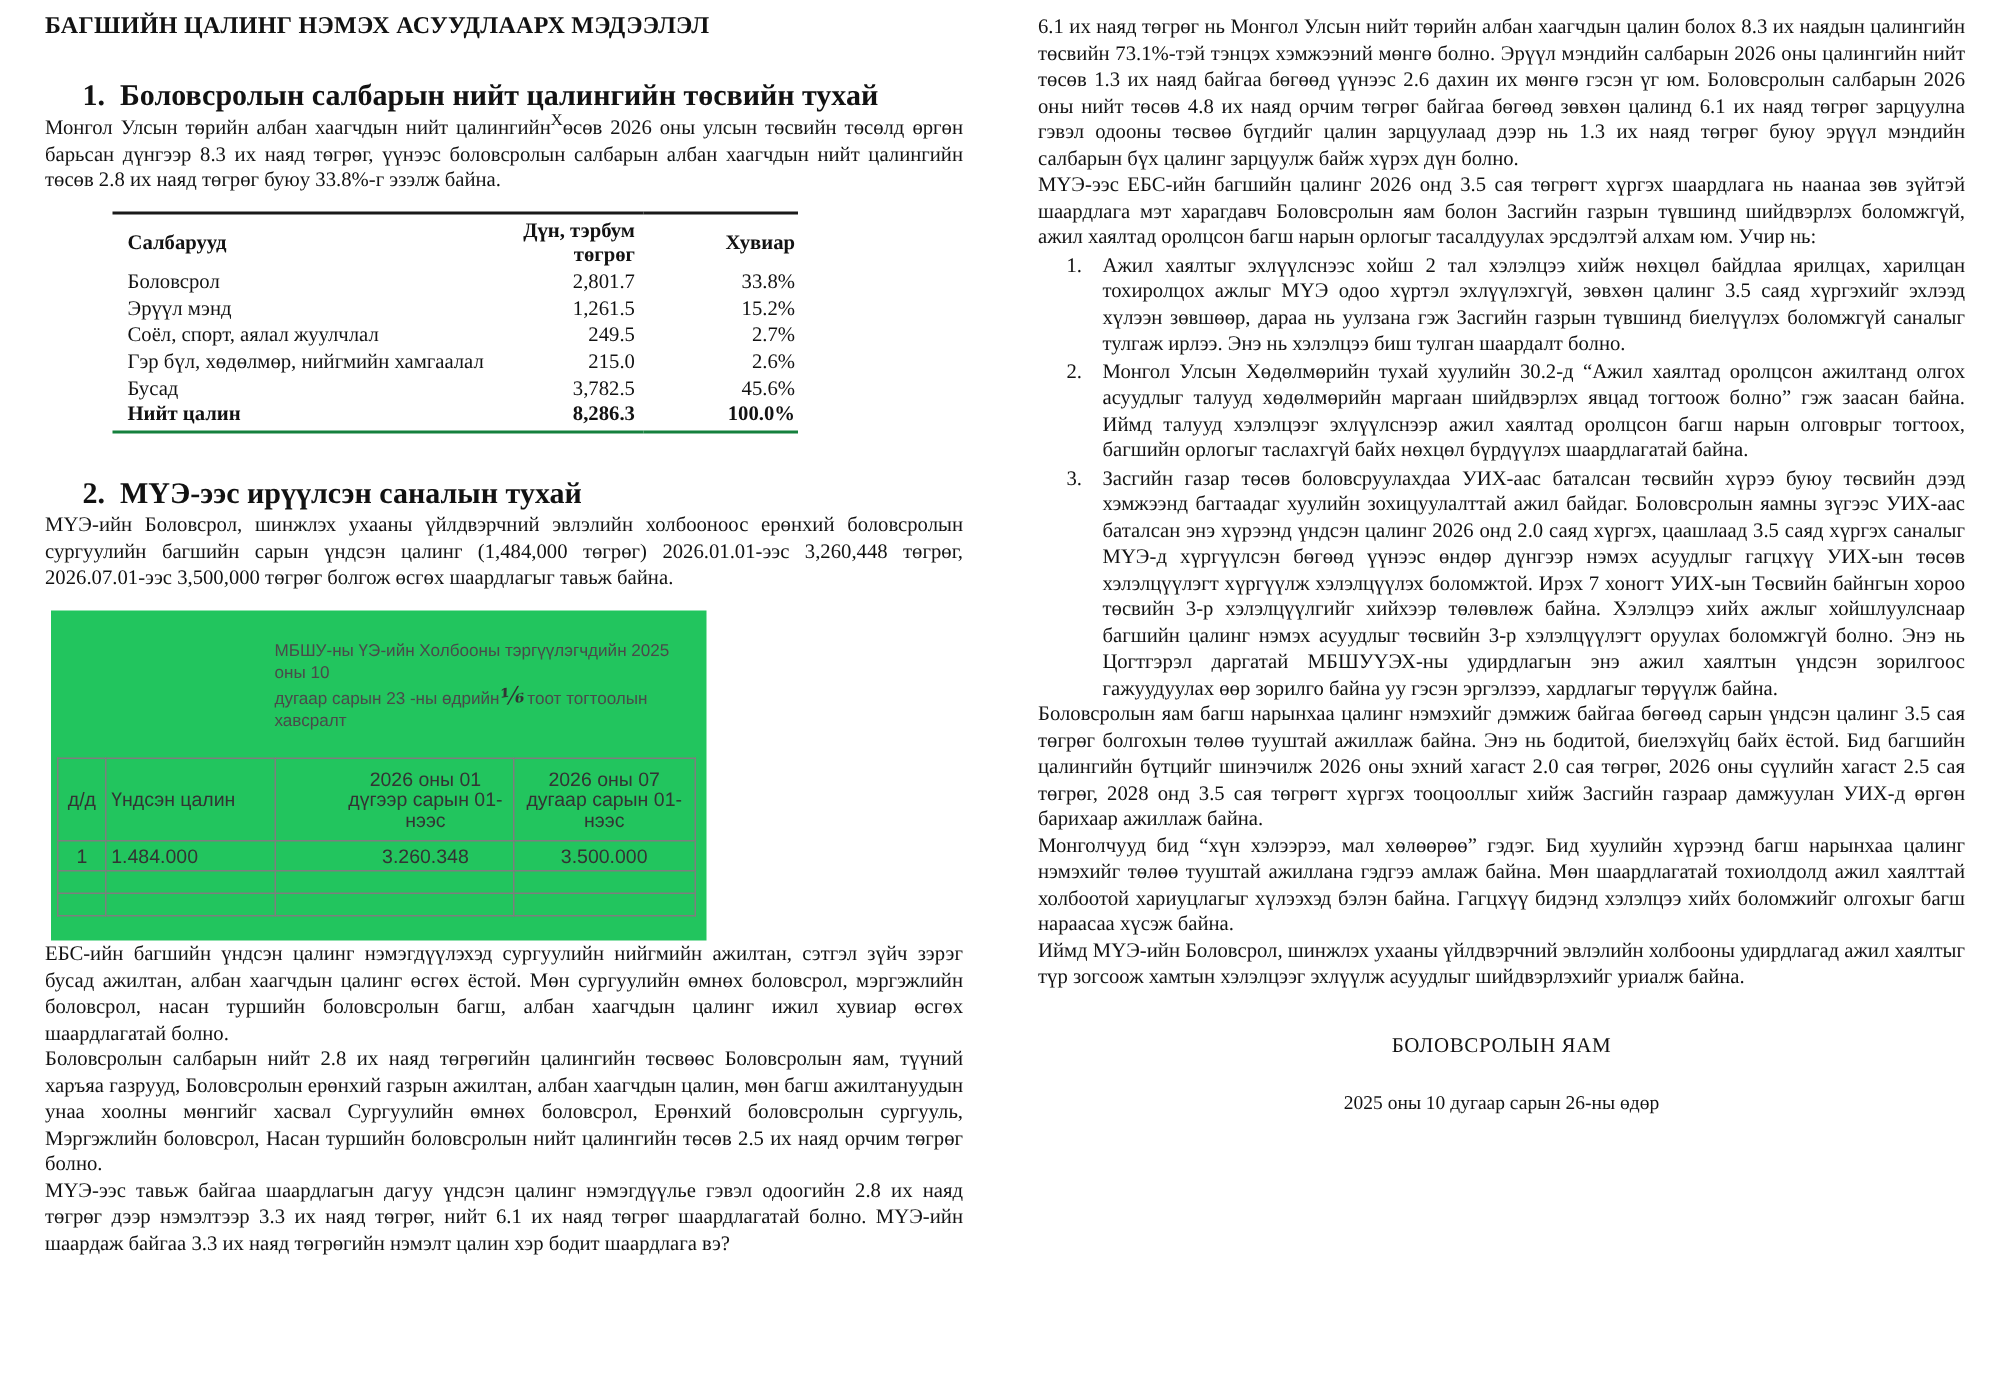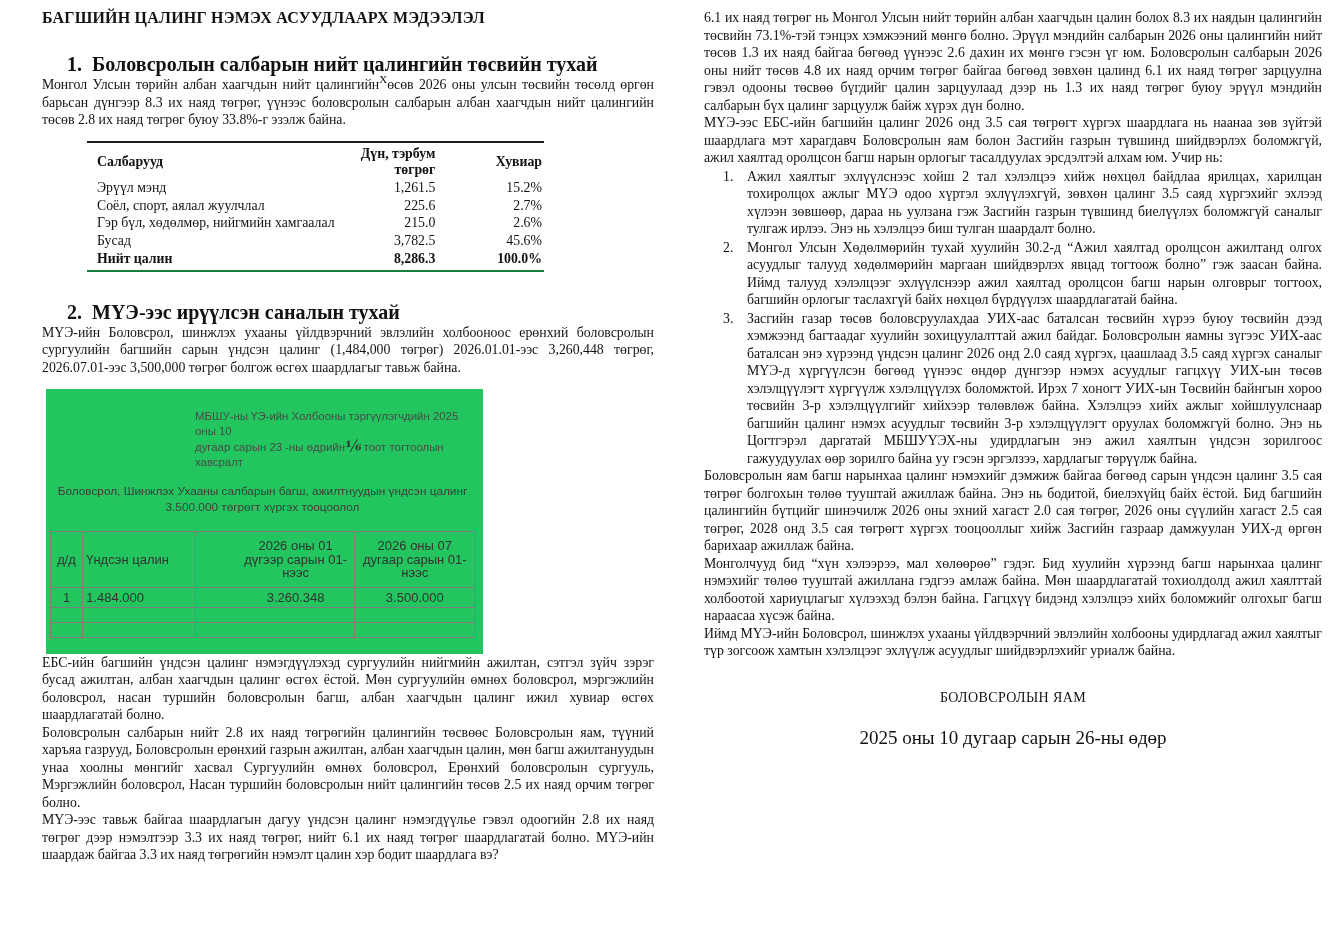--- a/index.html
+++ b/index.html
@@ -1,17 +1,17 @@
 <!DOCTYPE html>
 <html><head>
 <meta charset="utf-8">
 <style>
   html,body{margin:0;padding:0;background:#ffffff;}
   body{width:1339px;height:927px;overflow:hidden;font-family:"Liberation Serif",serif;color:#121212;}
-  .page{position:relative;width:1159px;height:927px;background:#fff;margin-left:12px;}
+  .page{position:relative;width:1159px;height:927px;background:#fff;}
   .col{position:absolute;top:0;}
   .col-left{left:30px;width:612px;}
   .col-right{left:692px;width:618px;}
   .doc-title{font-size:16px;font-weight:bold;margin:9px 0 0 0;letter-spacing:.2px;}
   .sec-head{font-size:20px;font-weight:bold;margin:26px 0 0 25px;}
   .sec-head .num{display:inline-block;margin-right:10px;}
   p.body{font-size:13.8px;line-height:17.5px;text-align:justify;margin:0;}
   .mt20{margin-top:19px;} .mt14{margin-top:13px;} .mt12{margin-top:12px;}
   .supx{vertical-align:super;font-size:11px;line-height:0;}
   
@@ -37,21 +37,21 @@
   table.scan-table td{height:17px;padding:1px 3px;}
   table.scan-table .sc1{width:30px;text-align:center;}
   table.scan-table .sc2{width:122px;text-align:left;}
   table.scan-table .sc3{width:128px;text-align:center;padding-left:45px;}
   table.scan-table .sc4{width:134px;text-align:center;}
   table.scan-table tr.empty td{height:12px;}
   
   .num-item{position:relative;padding-left:43px;font-size:13.8px;line-height:17.5px;text-align:justify;margin-top:1px;}
   .num-item .inum{position:absolute;left:19px;top:0;}
   .footer-org{ text-align:center;font-size:14px;margin-top:30px;letter-spacing:.4px;}
-  .footer-date{text-align:center;font-size:19px;margin-top:21px;}
+  .footer-date{text-align:center;font-size:13px;margin-top:21px;}
 </style>
 </head>
 <body>
 
 <div class="page">
 
   <div class="col col-left">
     <div class="doc-title">БАГШИЙН ЦАЛИНГ НЭМЭХ АСУУДЛААРХ  МЭДЭЭЛЭЛ</div>
 
     <div class="sec-head">
@@ -61,27 +61,32 @@
     <p class="body mt20"><span>Монгол Улсын төрийн албан хаагчдын нийт цалингийн</span><span class="supx">Х</span><span>өсөв 2026 оны улсын төсвийн төсөлд өргөн барьсан дүнгээр 8.3 их наяд төгрөг, үүнээс боловсролын салбарын албан хаагчдын нийт цалингийн төсөв 2.8 их наяд төгрөг буюу 33.8%-г эзэлж байна.</span></p>
 
     <table class="budget">
       <tbody>
           <tr class="hdr">
         <th class="c1">Салбарууд</th>
         <th class="c2">Дүн, тэрбум төгрөг</th>
         <th class="c3">Хувиар</th>
       </tr>
       <tr>
+        <td class="c1">Боловсрол</td>
+        <td class="c2">2,801.7</td>
+        <td class="c3">33.8%</td>
+      </tr>
+      <tr>
         <td class="c1">Эрүүл мэнд</td>
         <td class="c2">1,261.5</td>
         <td class="c3">15.2%</td>
       </tr>
       <tr>
         <td class="c1">Соёл, спорт, аялал жуулчлал</td>
-        <td class="c2">225.6</td>
+        <td class="c2">249.5</td>
         <td class="c3">2.7%</td>
       </tr>
       <tr>
         <td class="c1">Гэр бүл, хөдөлмөр, нийгмийн хамгаалал</td>
         <td class="c2">215.0</td>
         <td class="c3">2.6%</td>
       </tr>
       <tr>
         <td class="c1">Бусад</td>
         <td class="c2">3,782.5</td>
@@ -99,21 +104,20 @@
       <span class="num">2.</span><span>МҮЭ-ээс ирүүлсэн саналын тухай</span>
     </div>
 
     <p class="body mt20">МҮЭ-ийн Боловсрол, шинжлэх ухааны үйлдвэрчний эвлэлийн холбооноос ерөнхий боловсролын сургуулийн багшийн сарын үндсэн цалинг (1,484,000 төгрөг) 2026.01.01-ээс 3,260,448 төгрөг, 2026.07.01-ээс 3,500,000 төгрөг болгож өсгөх шаардлагыг тавьж байна.</p>
 
     <div class="scan">
       <div class="scan-ref">
         <span>МБШУ-ны ҮЭ-ийн Холбооны тэргүүлэгчдийн 2025 оны 10</span><br>
         <span>дугаар сарын 23 -ны өдрийн</span><span class="scribble">⅙</span><span>тоот тогтоолын хавсралт</span>
       </div>
-      <div class="scan-title">Боловсрол, Шинжлэх Ухааны салбарын багш, ажилтнуудын үндсэн цалинг 3.500.000 төгрөгт хүргэх тооцоолол</div>
       <table class="scan-table">
         <tbody>
             <tr>
           <th class="sc1">д/д</th>
           <th class="sc2">Үндсэн цалин</th>
           <th class="sc3">2026 оны 01 дүгээр сарын 01-нээс</th>
           <th class="sc4">2026 оны 07 дугаар сарын 01-нээс</th>
         </tr>
         <tr>
           <td class="sc1">1</td>

